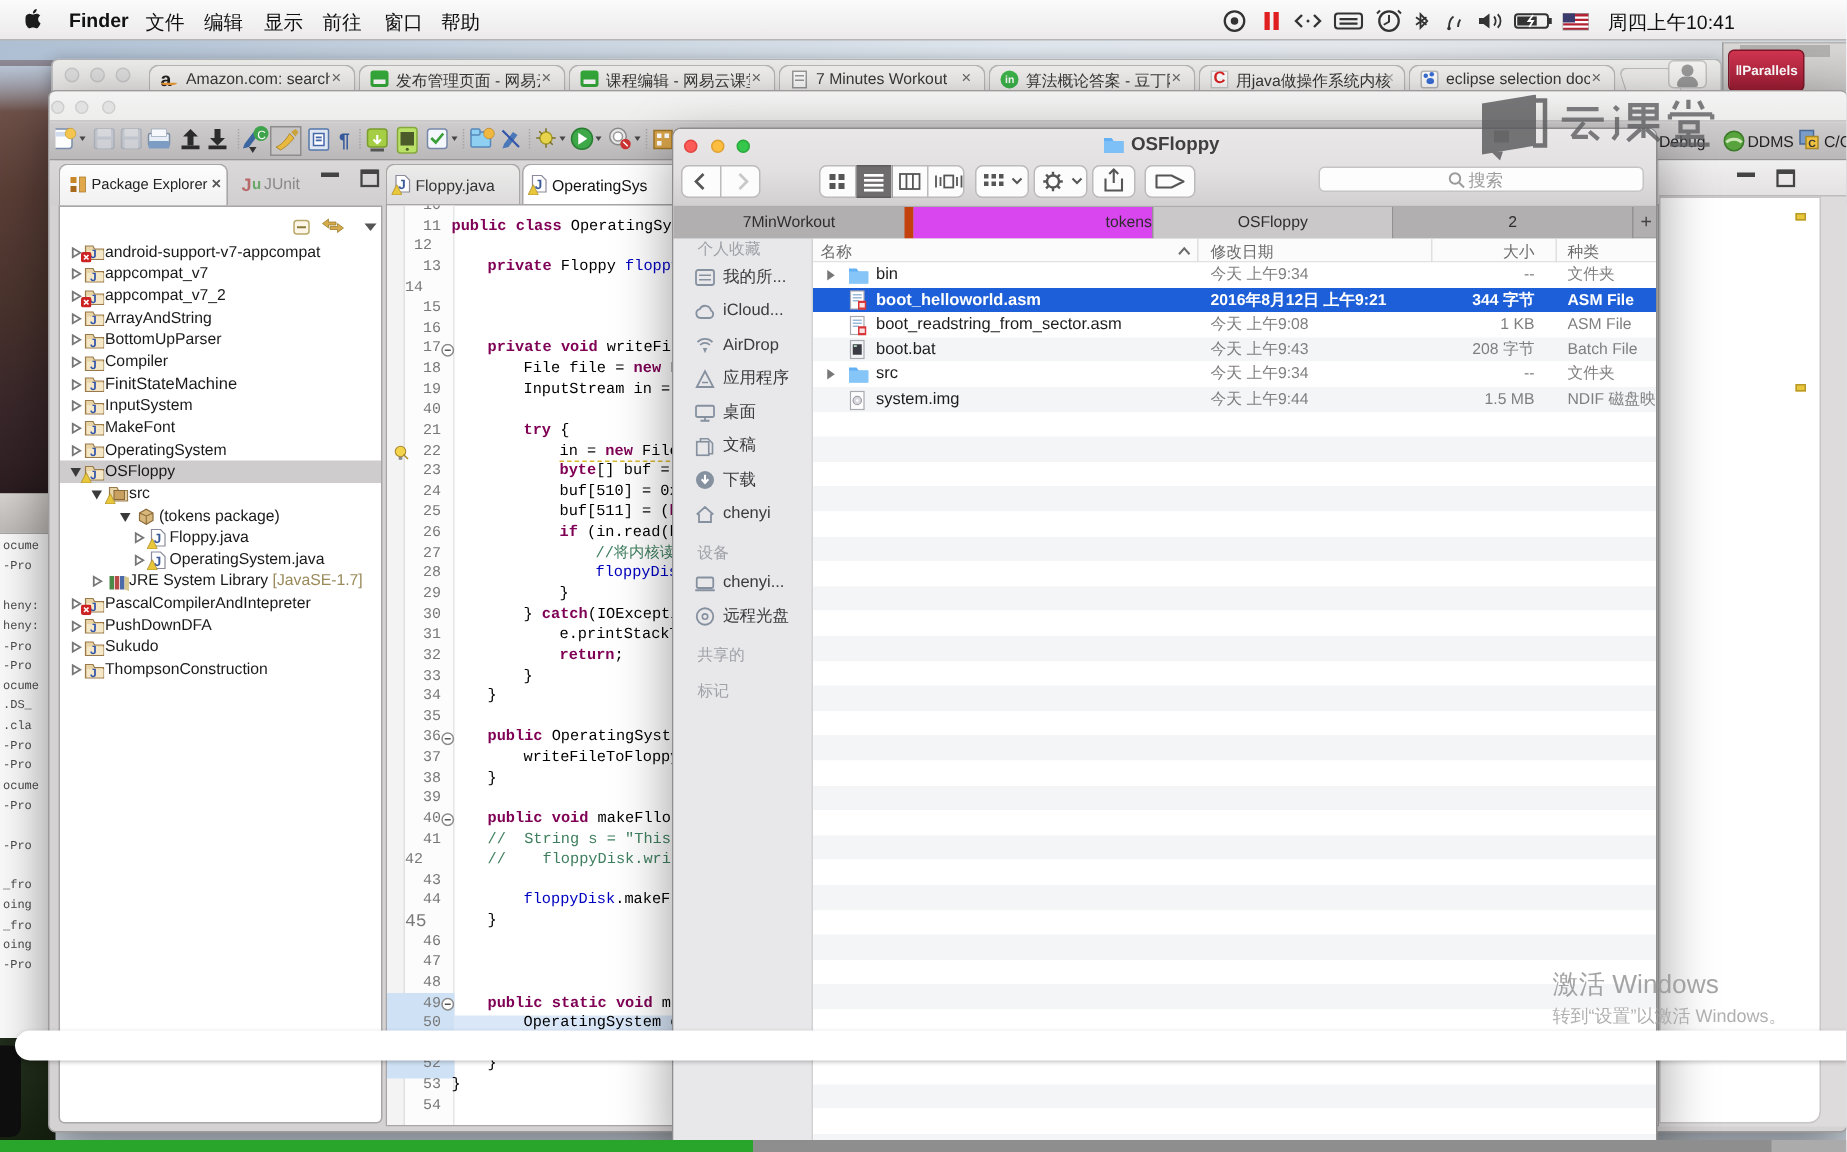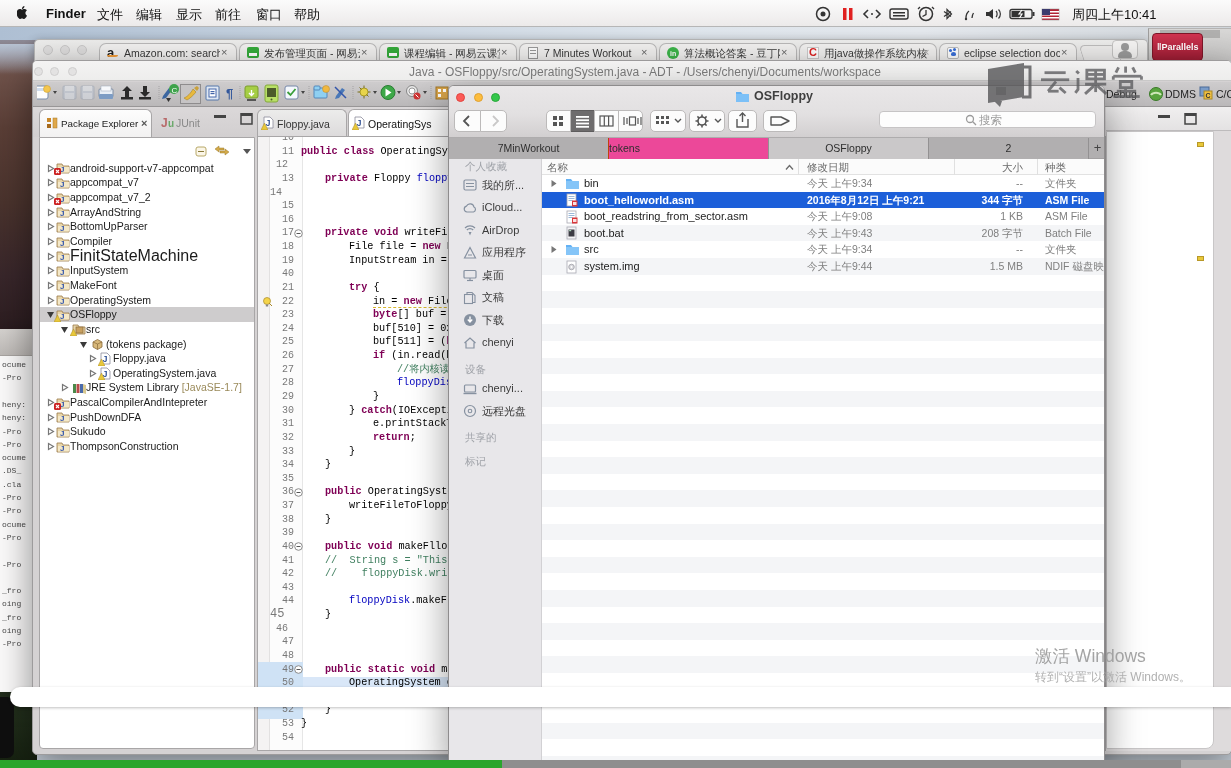--- a/index.html
+++ b/index.html
@@ -138,21 +138,20 @@
     </div>
     <div class="ab" style="left:31.5px;top:60px;width:1200px;height:695px;background:#d5d2d3;border-radius:5px;box-shadow:0 12px 36px rgba(0,0,0,.45);overflow:hidden;border:1px solid #9d9b9c">
       <div class="ab" style="left:0;top:0;width:1200px;height:20px;background:linear-gradient(180deg,#f4f3f3,#ededec);border-bottom:1px solid #c9c8c8"></div>
       <div class="ab" style="left:0;top:21px;width:1200px;height:25px;background:linear-gradient(180deg,#cecccd,#bab8b9);border-bottom:1px solid #989697"></div>
       <div class="ab" style="left:0;top:46px;width:1200px;height:30px;background:linear-gradient(180deg,#dbd8d9,#d2cfd0)"></div>
       <div class="ab" style="left:4.5px;top:0;width:1195.5px;height:695px">
         <div class="ab" style="left:0;top:0;width:1195px;height:20px;background:linear-gradient(180deg,#f4f3f3,#ededec);border-bottom:1px solid #c9c8c8"></div>
         <div class="ab" style="left:-3.1px;top:5.5px;width:9px;height:9px;border-radius:50%;background:#e3e2e2;border:1px solid #cfcece"></div>
         <div class="ab" style="left:13.4px;top:5.5px;width:9px;height:9px;border-radius:50%;background:#e3e2e2;border:1px solid #cfcece"></div>
         <div class="ab" style="left:31.2px;top:5.5px;width:9px;height:9px;border-radius:50%;background:#e3e2e2;border:1px solid #cfcece"></div>
-        <span class="ab" style="left:372px;top:4px;font-size:12px;color:#7a7a7a;white-space:nowrap">Java - OSFloppy/src/OperatingSystem.java - ADT - /Users/chenyi/Documents/workspace</span>
         <div class="ab" style="left:0;top:21px;width:1195px;height:25px;background:linear-gradient(180deg,#cecccd,#bab8b9);border-bottom:1px solid #989697"></div>
         <svg class="ab" style="left:0px;top:21px" width="420" height="25" viewBox="0 0 420 25">
           <rect x="-2" y="4" width="13" height="13" rx="2" fill="#fdfdfd" stroke="#7a8daa" stroke-width="1"></rect>
           <rect x="0" y="6" width="9" height="3" fill="#cfdcee"></rect>
           <circle cx="10" cy="7" r="3.5" fill="#f4c64f" stroke="#c89b28" stroke-width=".5"></circle>
           <path d="M16 9l4 0-2 3z" fill="#444"></path>
           <g opacity="0.45">
             <rect x="26" y="4" width="13" height="13" rx="1" fill="#b9c4d6" stroke="#8b97a8"></rect>
             <rect x="28" y="4" width="9" height="5" fill="#e8edf4"></rect>
             <rect x="28" y="11" width="9" height="6" fill="#dde4ee"></rect>
@@ -323,21 +322,21 @@
           </svg>
           <div class="ab" style="left:30px;top:96.0px;height:14.6px;line-height:14.6px;font-size:10.5px;color:#1a1a1a;white-space:nowrap">Compiler</div>
           <svg class="ab" style="left:6px;top:113.6px" width="9" height="9" viewBox="0 0 9 9">
             <path d="M2.5 1.5l5 3L2.5 7.5z" fill="none" stroke="#777" stroke-width="1.2"></path>
           </svg>
           <svg class="ab" style="left:16px;top:112.1px" width="14" height="12" viewBox="0 0 14 12">
             <path d="M1 2h5l1 2h6v7H1z" fill="#e8d5a8" stroke="#9a7a4a" stroke-width=".8"></path>
             <rect x="2" y="5" width="11" height="5.5" fill="#f4e8c8"></rect>
             <text x="4" y="10" font-size="8" font-weight="bold" fill="#3355aa" font-family="Liberation Sans">J</text>
           </svg>
-          <div class="ab" style="left:30px;top:110.6px;height:14.6px;line-height:14.6px;font-size:16px;color:#1a1a1a;white-space:nowrap">FinitStateMachine</div>
+          <div class="ab" style="left:30px;top:110.6px;height:14.6px;line-height:14.6px;font-size:11px;color:#1a1a1a;white-space:nowrap">FinitStateMachine</div>
           <svg class="ab" style="left:6px;top:128.3px" width="9" height="9" viewBox="0 0 9 9">
             <path d="M2.5 1.5l5 3L2.5 7.5z" fill="none" stroke="#777" stroke-width="1.2"></path>
           </svg>
           <svg class="ab" style="left:16px;top:126.8px" width="14" height="12" viewBox="0 0 14 12">
             <path d="M1 2h5l1 2h6v7H1z" fill="#e8d5a8" stroke="#9a7a4a" stroke-width=".8"></path>
             <rect x="2" y="5" width="11" height="5.5" fill="#f4e8c8"></rect>
             <text x="4" y="10" font-size="8" font-weight="bold" fill="#3355aa" font-family="Liberation Sans">J</text>
           </svg>
           <div class="ab" style="left:30px;top:125.3px;height:14.6px;line-height:14.6px;font-size:10.5px;color:#1a1a1a;white-space:nowrap">InputSystem</div>
           <svg class="ab" style="left:6px;top:142.9px" width="9" height="9" viewBox="0 0 9 9">
@@ -513,25 +512,25 @@
           <div class="ab mono" style="left:12px;top:293.8px;width:24px;height:13.6px;line-height:13.6px;font-size:10px;color:#787878;text-align:right">32</div>
           <div class="ab mono" style="left:12px;top:307.5px;width:24px;height:13.6px;line-height:13.6px;font-size:10px;color:#787878;text-align:right">33</div>
           <div class="ab mono" style="left:12px;top:321.1px;width:24px;height:13.6px;line-height:13.6px;font-size:10px;color:#787878;text-align:right">34</div>
           <div class="ab mono" style="left:12px;top:334.7px;width:24px;height:13.6px;line-height:13.6px;font-size:10px;color:#787878;text-align:right">35</div>
           <div class="ab mono" style="left:12px;top:348.4px;width:24px;height:13.6px;line-height:13.6px;font-size:10px;color:#787878;text-align:right">36</div>
           <div class="ab mono" style="left:12px;top:362.0px;width:24px;height:13.6px;line-height:13.6px;font-size:10px;color:#787878;text-align:right">37</div>
           <div class="ab mono" style="left:12px;top:375.6px;width:24px;height:13.6px;line-height:13.6px;font-size:10px;color:#787878;text-align:right">38</div>
           <div class="ab mono" style="left:12px;top:389.2px;width:24px;height:13.6px;line-height:13.6px;font-size:10px;color:#787878;text-align:right">39</div>
           <div class="ab mono" style="left:12px;top:402.9px;width:24px;height:13.6px;line-height:13.6px;font-size:10px;color:#787878;text-align:right">40</div>
           <div class="ab mono" style="left:12px;top:416.5px;width:24px;height:13.6px;line-height:13.6px;font-size:10px;color:#787878;text-align:right">41</div>
-          <div class="ab mono" style="left:12px;top:430.1px;width:24px;height:13.6px;line-height:13.6px;font-size:10px;color:#787878;text-align:right">42</div>
+          <div class="ab mono" style="left:12px;top:430.1px;width:24px;height:13.6px;line-height:13.6px;font-size:10px;color:#787878;text-align:left">42</div>
           <div class="ab mono" style="left:12px;top:443.8px;width:24px;height:13.6px;line-height:13.6px;font-size:10px;color:#787878;text-align:right">43</div>
           <div class="ab mono" style="left:12px;top:457.4px;width:24px;height:13.6px;line-height:13.6px;font-size:10px;color:#787878;text-align:right">44</div>
           <div class="ab mono" style="left:12px;top:471.0px;width:24px;height:13.6px;line-height:13.6px;font-size:12px;color:#787878;">45</div>
-          <div class="ab mono" style="left:12px;top:484.7px;width:24px;height:13.6px;line-height:13.6px;font-size:10px;color:#787878;text-align:center">46</div>
+          <div class="ab mono" style="left:12px;top:484.7px;width:24px;height:13.6px;line-height:13.6px;font-size:10px;color:#787878;text-align:right">46</div>
           <div class="ab mono" style="left:12px;top:498.3px;width:24px;height:13.6px;line-height:13.6px;font-size:10px;color:#787878;text-align:right">47</div>
           <div class="ab mono" style="left:12px;top:511.9px;width:24px;height:13.6px;line-height:13.6px;font-size:10px;color:#787878;text-align:right">48</div>
           <div class="ab mono" style="left:12px;top:525.5px;width:24px;height:13.6px;line-height:13.6px;font-size:10px;color:#787878;text-align:right">49</div>
           <div class="ab mono" style="left:12px;top:539.2px;width:24px;height:13.6px;line-height:13.6px;font-size:10px;color:#787878;text-align:right">50</div>
           <div class="ab mono" style="left:12px;top:552.8px;width:24px;height:13.6px;line-height:13.6px;font-size:10px;color:#787878;text-align:right">51</div>
           <div class="ab mono" style="left:12px;top:566.4px;width:24px;height:13.6px;line-height:13.6px;font-size:10px;color:#787878;text-align:right">52</div>
           <div class="ab mono" style="left:12px;top:580.1px;width:24px;height:13.6px;line-height:13.6px;font-size:10px;color:#787878;text-align:right">53</div>
           <div class="ab mono" style="left:12px;top:593.7px;width:24px;height:13.6px;line-height:13.6px;font-size:10px;color:#787878;text-align:right">54</div>
           <svg class="ab" style="left:36px;top:91.9px" width="9" height="9" viewBox="0 0 9 9">
             <circle cx="4.5" cy="4.5" r="3.8" fill="#fff" stroke="#8a8a8a"></circle>
@@ -682,22 +681,22 @@
       <svg class="ab" style="left:314px;top:24px" width="34" height="22" viewBox="0 0 34 22">
         <path d="M8 7h10l8 4-8 4H8z" fill="none" stroke="#555" stroke-width="1.4" stroke-linejoin="round"></path>
       </svg>
       <div class="ab" style="left:430px;top:25px;width:217px;height:17px;background:#fdfdfd;border:1px solid #c6c4c5;border-radius:4px"></div>
       <svg class="ab" style="left:516px;top:28px" width="12" height="12" viewBox="0 0 12 12">
         <circle cx="5" cy="5" r="3.5" fill="none" stroke="#9b9b9b" stroke-width="1.3"></circle>
         <line x1="7.8" y1="7.8" x2="11" y2="11" stroke="#9b9b9b" stroke-width="1.3"></line>
       </svg>
       <span class="ab" style="left:530px;top:27px;font-size:11.5px;color:#9b9b9b">搜索</span>
       <div class="ab" style="left:0;top:52px;width:657px;height:21px;background:#b1afb0;border-bottom:1px solid #a2a0a1"></div>
-      <div class="ab" style="left:0px;top:52px;width:160px;height:21px;background:#b1afb0;border-right:1px solid #c2410c;line-height:21px;text-align:center;font-size:10.5px;color:#2e2e2e">7MinWorkout</div>
-      <div class="ab" style="left:160px;top:52px;width:160px;height:21px;background:#ec4899;border-right:1px solid #939192;line-height:21px;text-align:left;font-size:10.5px;color:#2e2e2e">tokens</div>
+      <div class="ab" style="left:0px;top:52px;width:160px;height:21px;background:#b1afb0;border-right:6px solid #c2410c;line-height:21px;text-align:center;font-size:10.5px;color:#2e2e2e">7MinWorkout</div>
+      <div class="ab" style="left:160px;top:52px;width:160px;height:21px;background:#d946ef;border-right:1px solid #939192;line-height:21px;text-align:right;font-size:10.5px;color:#2e2e2e">tokens</div>
       <div class="ab" style="left:320px;top:52px;width:160px;height:21px;background:#cac8c9;border-right:1px solid #939192;line-height:21px;text-align:center;font-size:10.5px;color:#2e2e2e">OSFloppy</div>
       <div class="ab" style="left:480px;top:52px;width:160px;height:21px;background:#b1afb0;border-right:1px solid #939192;line-height:21px;text-align:center;font-size:10.5px;color:#2e2e2e">2</div>
       <div class="ab" style="left:640px;top:52px;width:17px;height:21px;line-height:19px;text-align:center;font-size:13px;color:#444">+</div>
       <div class="ab" style="left:0;top:73px;width:93px;height:605px;background:#e8e7ea;border-right:1px solid #d2d1d4"></div>
       <div class="ab" style="left:16px;top:73.0px;font-size:10.5px;color:#9fa2a8;height:14px;line-height:14px">个人收藏</div>
       <svg class="ab" style="left:14px;top:92.0px" width="14" height="14" viewBox="0 0 14 14">
         <rect x="1" y="2" width="12" height="10" rx="1.5" fill="none" stroke="#8691a0" stroke-width="1.2"></rect>
         <line x1="3" y1="5.5" x2="11" y2="5.5" stroke="#8691a0" stroke-width="1.1"></line>
         <line x1="3" y1="8.5" x2="11" y2="8.5" stroke="#8691a0" stroke-width="1.1"></line>
       </svg>

